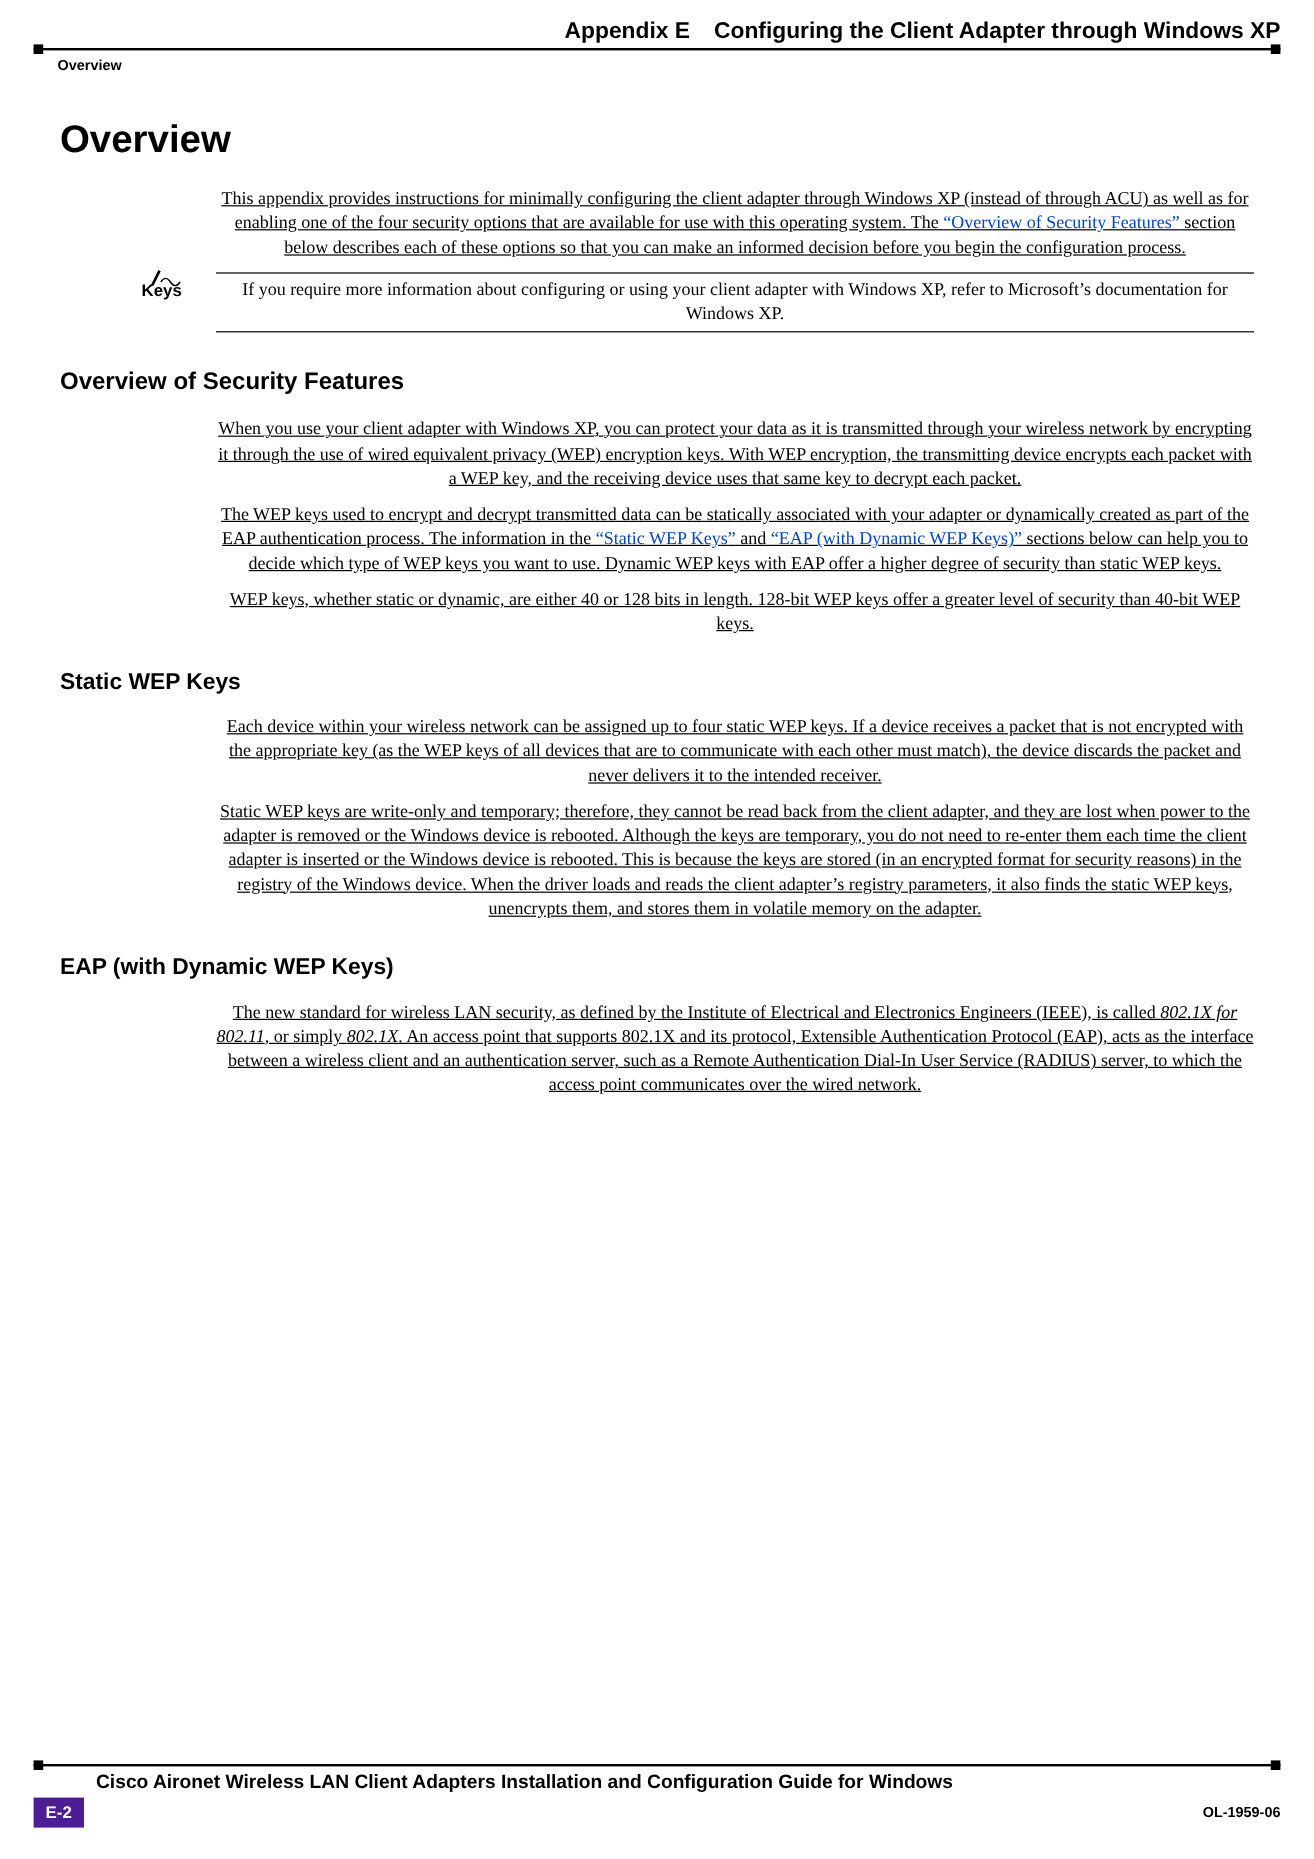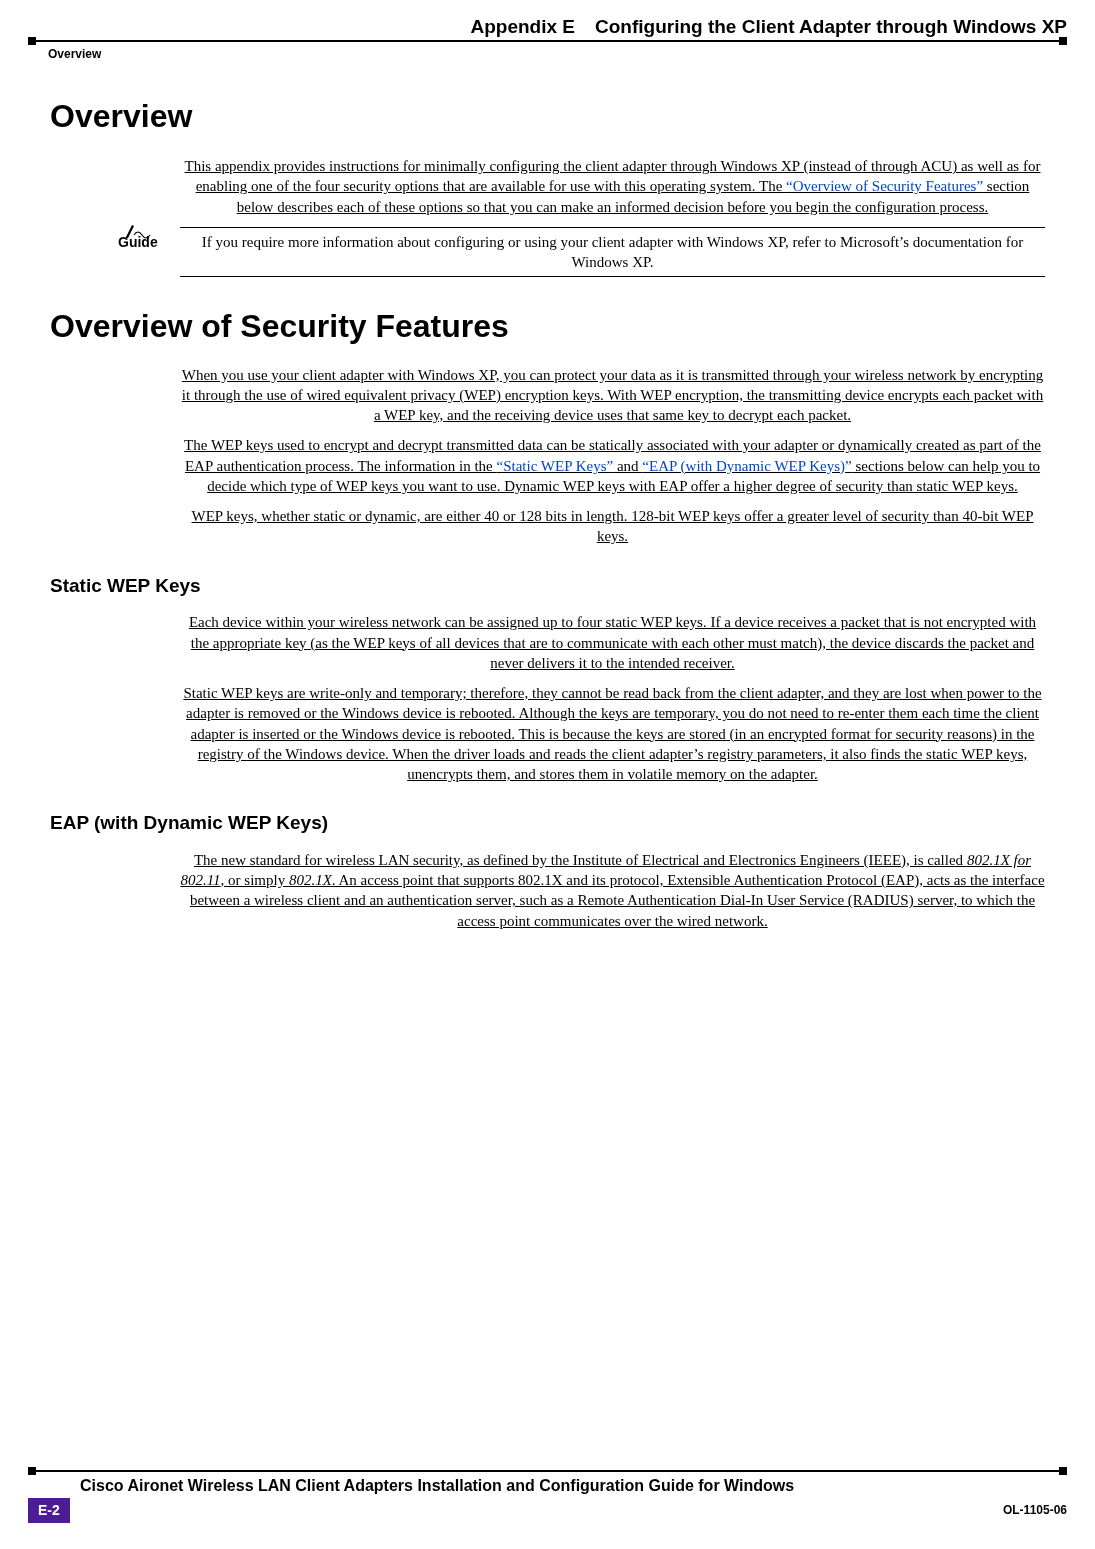--- a/index.html
+++ b/index.html
@@ -58,21 +58,21 @@
     }
     .h1 {
       font-family: Arial, Helvetica, sans-serif;
       font-weight: bold;
       font-size: 32px;
       margin-bottom: 18px;
     }
     .h2 {
       font-family: Arial, Helvetica, sans-serif;
       font-weight: bold;
-      font-size: 32px;
+      font-size: 20px;
       margin-top: 28px;
       margin-bottom: 16px;
     }
     .h3 {
       font-family: Arial, Helvetica, sans-serif;
       font-weight: bold;
       font-size: 19px;
       margin-top: 26px;
       margin-bottom: 14px;
     }
@@ -186,21 +186,21 @@
     <div style="position:relative;">
       <span class="pencil-icon" style="position:absolute; left:6px; top:-4px;">
         <svg width="30" height="16" viewBox="0 0 30 16">
           <path d="M2 14 L8 2 L10 3 L4 15 Z M4 15 L2 14 L1 16 Z" fill="#000"></path>
           <path d="M10 12 Q14 6 18 12 Q22 18 26 12" stroke="#000" stroke-width="1.2" fill="none"></path>
         </svg>
       </span>
     </div>
     <div class="note-rule-top"></div>
     <div class="note-row">
-      <div class="note-label">Guide</div>
+      <div class="note-label">Keys</div>
       <div class="note-text">If you require more information about configuring or using your client adapter with Windows XP, refer to Microsoft’s documentation for Windows XP.</div>
     </div>
     <div class="note-rule-bottom"></div>
   </div>
 
   <div class="h2">Overview of Security Features</div>
 
   <div class="body-block">
     <p class="para">When you use your client adapter with Windows XP, you can protect your data as it is transmitted through your wireless network by encrypting it through the use of wired equivalent privacy (WEP) encryption keys. With WEP encryption, the transmitting device encrypts each packet with a WEP key, and the receiving device uses that same key to decrypt each packet.</p>
     <p class="para">
@@ -227,15 +227,15 @@
 </div>
 
 <div class="footer">
   <div class="footer-rule">
     <div class="footer-tick-left"></div>
     <div class="footer-tick-right"></div>
   </div>
   <div class="footer-title">Cisco Aironet Wireless LAN Client Adapters Installation and Configuration Guide for Windows</div>
   <div class="footer-bottom">
     <span class="page-num-box">E-2</span>
-    <span class="doc-id">OL-1105-06</span>
+    <span class="doc-id">OL-1959-06</span>
   </div>
 </div>
 
 </body></html>

